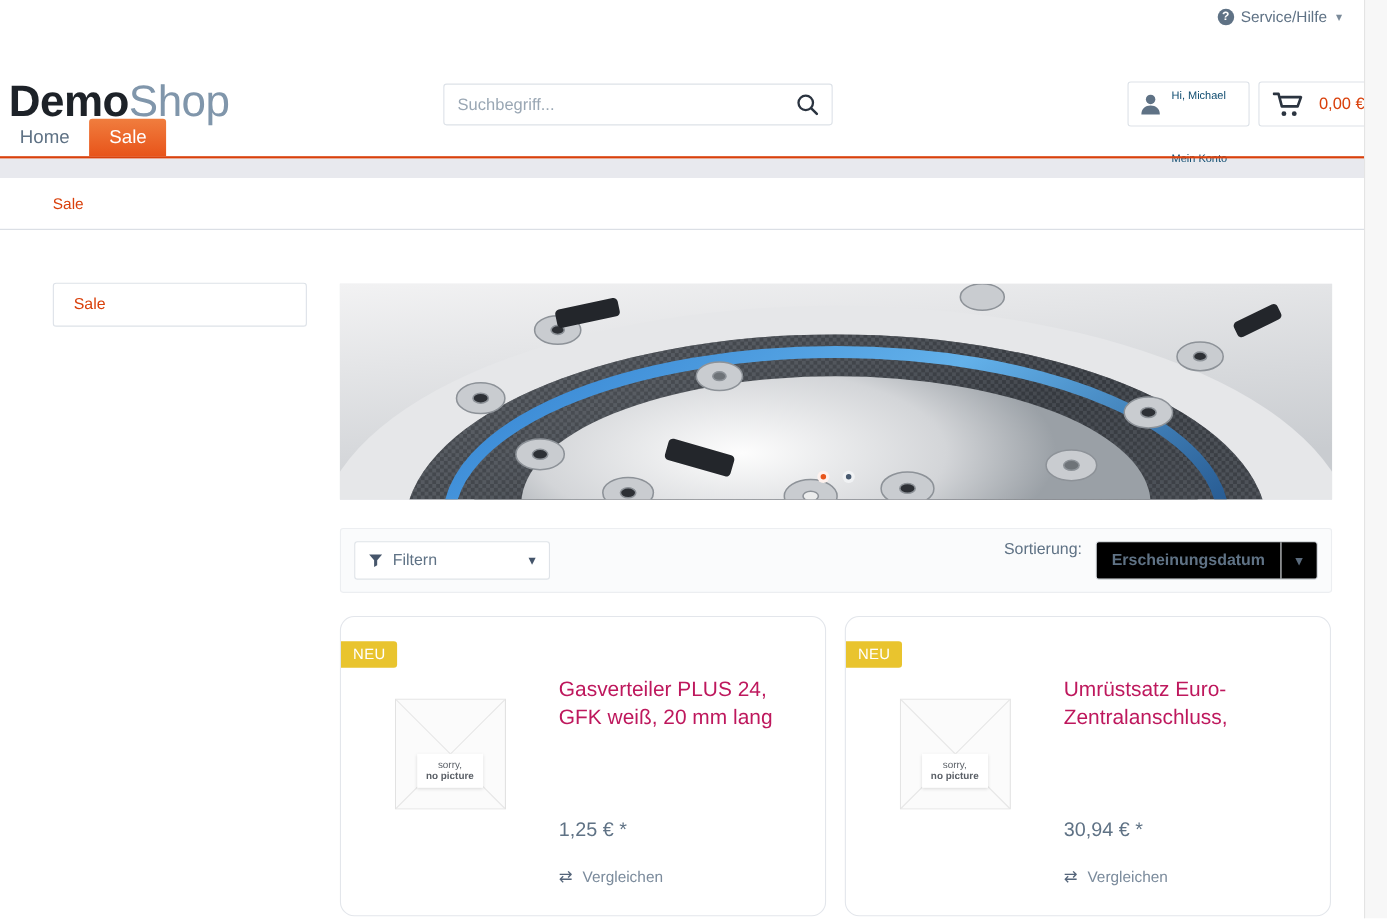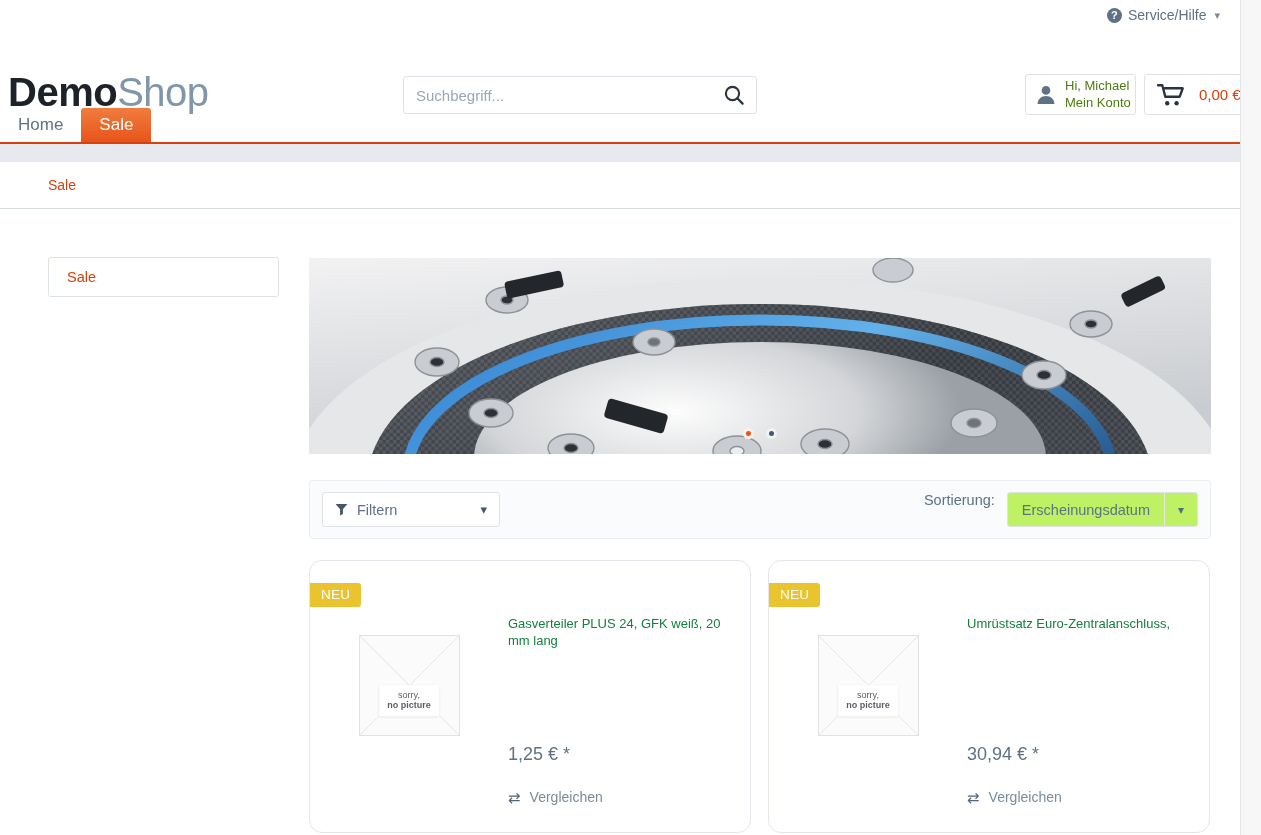--- a/index.html
+++ b/index.html
@@ -62,21 +62,21 @@
   }
 
   .acct-btn, .cart-btn {
     position: absolute; top: 44px; height: 41px;
     border: 1px solid #dde2e8; border-radius: 3px; background: #fff;
     display: flex; align-items: center; cursor: pointer;
   }
   .acct-btn { left: 1025px; width: 111px; padding-left: 8px; gap: 7px; }
   .cart-btn { left: 1144px; width: 116px; padding-left: 12px; gap: 12px; }
   .acct-lines { display: flex; flex-direction: column; line-height: 1.25; }
-  .acct-lines span { font-size: 13px; color: #4d7c0f; white-space: nowrap; }
+  .acct-lines span { font-size: 10px; color: #0c4a6e; white-space: nowrap; margin-top: 44px; }
   .cart-total { font-size: 15px; color: #d9400b; white-space: nowrap; }
 
   
   .mainnav {
     position: relative; width: 1240px; height: 42px;
     border-bottom: 2px solid #d9400b;
     display: flex; align-items: flex-end;
   }
   .nav-item {
     height: 34px; padding: 0 18px;
@@ -142,21 +142,21 @@
     border: 1px solid #dfe3e8; border-radius: 3px;
     display: flex; align-items: center; padding: 0 12px;
     font-size: 14.5px; color: #5f7285; cursor: pointer; gap: 9px; text-align: right;
   }
   .filter-btn .cd { margin-left: auto; font-size: 13px; color:#44546a; }
 
   .sortwrap { display: flex; gap: 12px; }
   .sortlabel { font-size: 14.5px; color: #5f7285; }
   .select {
     display: flex; height: 35px; border: 1px solid #dfe3e8;
-    border-radius: 3px; background: #bef264; cursor: pointer;
+    border-radius: 3px; background: #000000; cursor: pointer; font-weight: bold;
   }
   .select .val {
     display: flex; align-items: center; padding: 0 14px;
     font-size: 14.5px; color: #5f7285; white-space: nowrap;
   }
   .select .arw {
     width: 33px; border-left: 1px solid #e4e8ec;
     display: flex; align-items: center; justify-content: center;
     font-size: 12px; color: #5b6b7d;
   }
@@ -184,21 +184,21 @@
   .nopic-lbl {
     position: absolute; left: 50%; top: 50%;
     transform: translate(-50%,-50%);
     background: #fff; box-shadow: 0 1px 3px rgba(0,0,0,.13);
     padding: 5px 8px; text-align: center; line-height: 1.2;
     font-size: 9px; color: #5a5f66; white-space: nowrap; margin-top: 15px;
   }
   .nopic-lbl b { font-weight: bold; }
   .card-txt { flex: 1; position: relative; padding-right: 18px; }
   .p-title {
-    font-size: 13px; line-height: 1.3; color: #15803d;
+    font-size: 19px; line-height: 1.3; color: #be185d;
     padding-top: 43px; cursor: pointer;
   }
   .p-price {
     position: absolute; left: 0; bottom: 67px;
     font-size: 18px; color: #5f7285;
   }
   .p-compare {
     position: absolute; left: 0; bottom: 27px;
     display: flex; align-items: center; gap: 9px;
     font-size: 14px; color: #7b8b9c; cursor: pointer;

